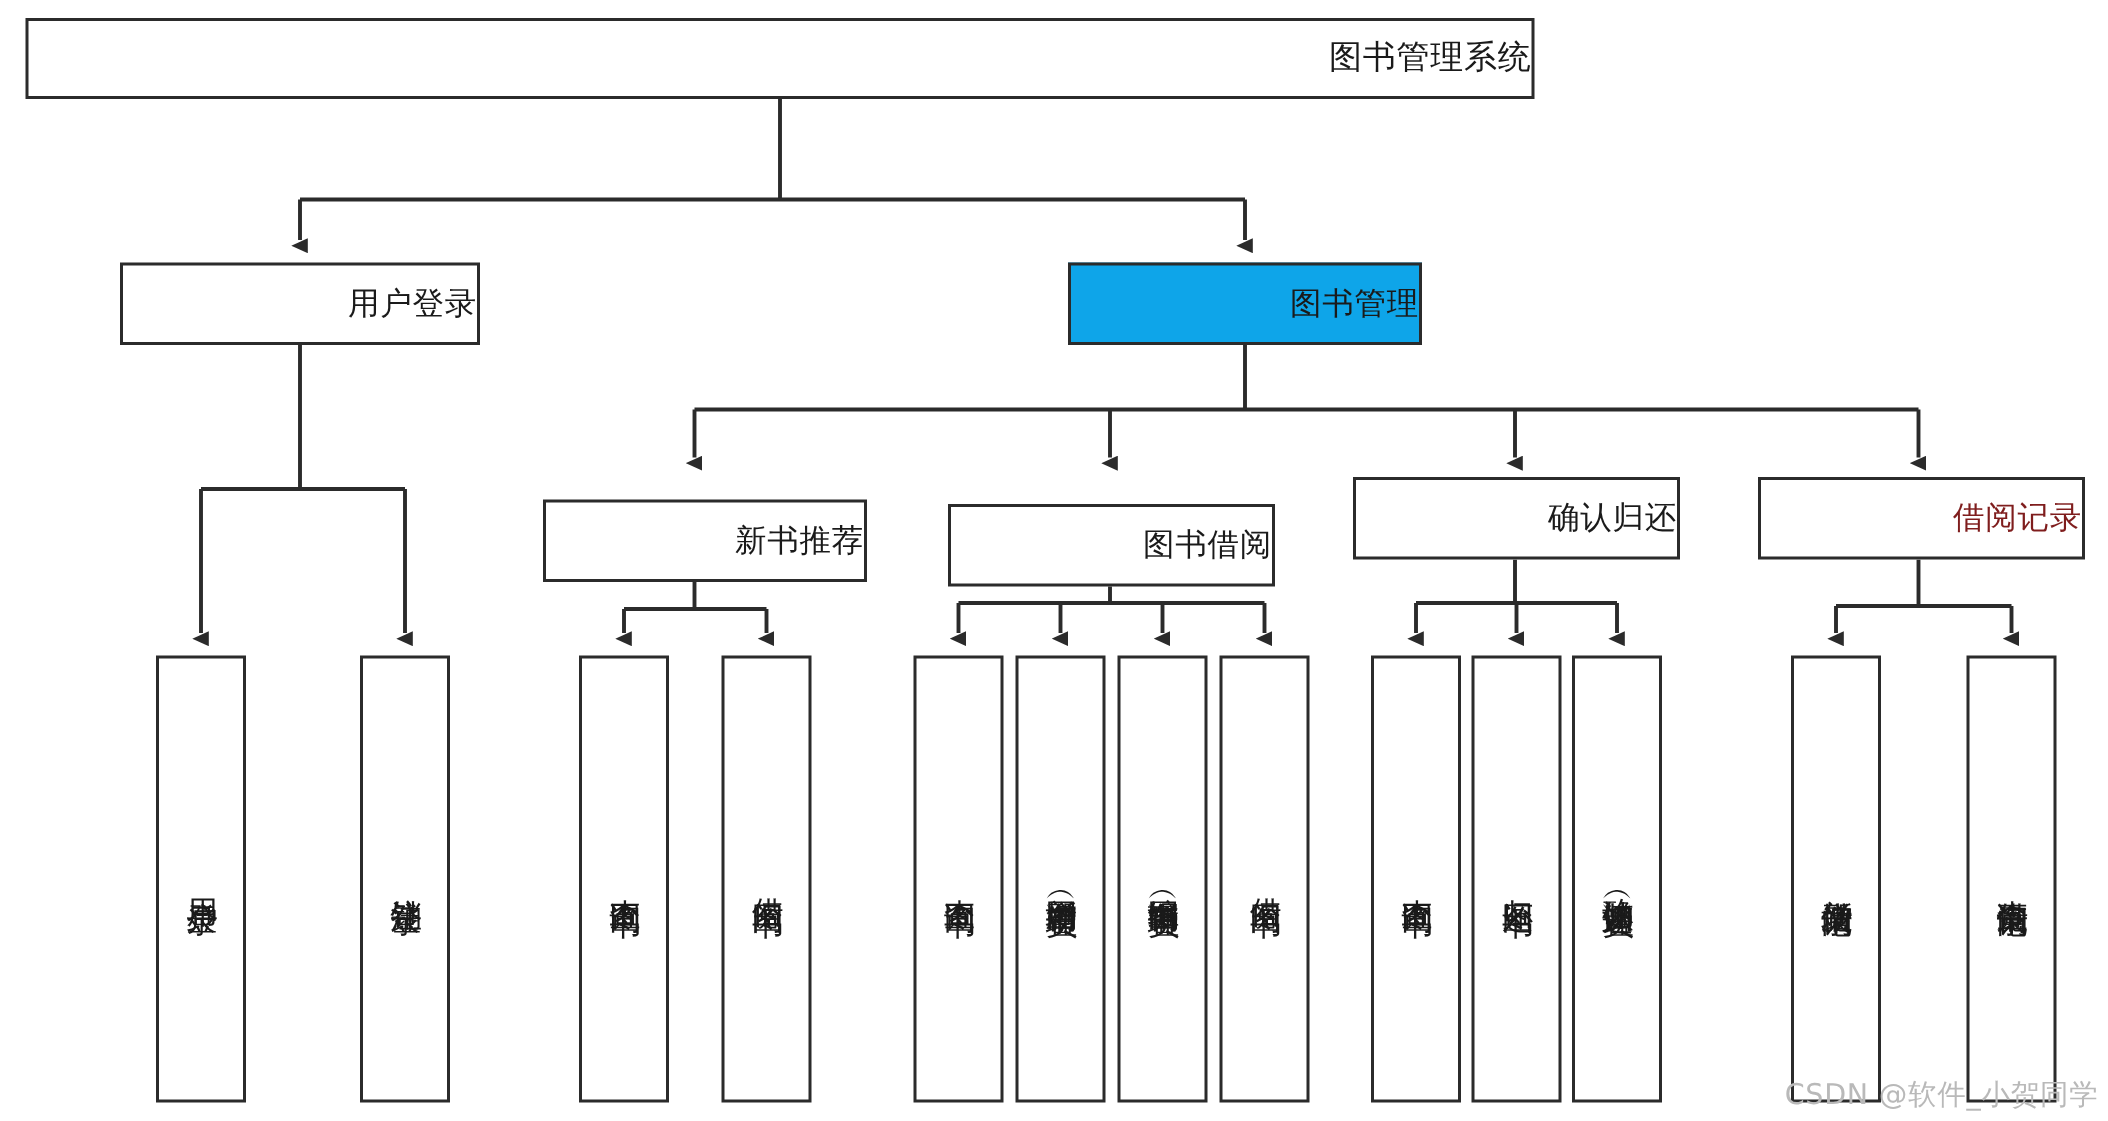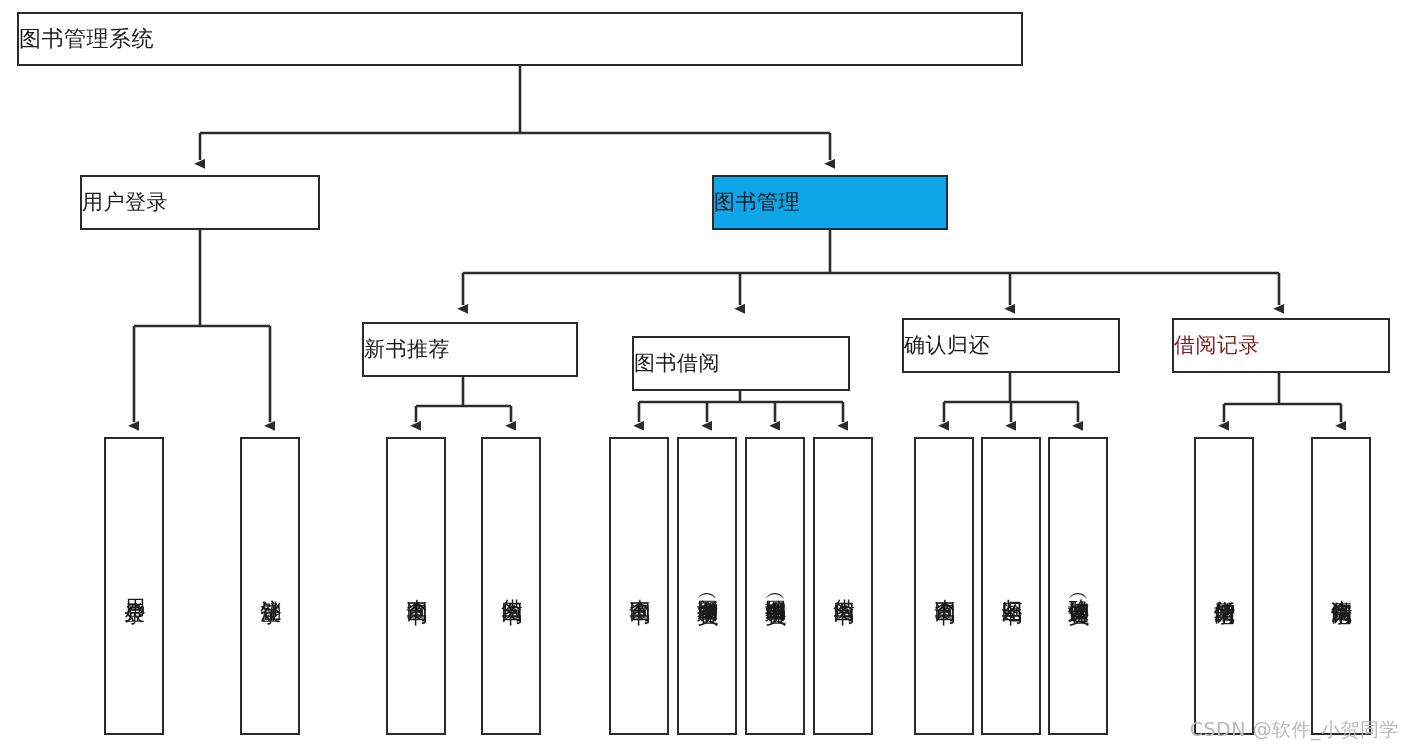--- a/index.html
+++ b/index.html
@@ -11,21 +11,21 @@
   #diagram-root{position:relative;width:1405px;height:747px;background:#fff;}
   svg#wires{position:absolute;left:0;top:0;width:1405px;height:747px;}
 
   .node{
     position:absolute;
     box-sizing:border-box;
     background:#ffffff;
     border:2px solid #2b2b2b;
     display:flex;
     align-items:center;
-    justify-content:flex-start;
+    justify-content:flex-end;
     color:#1a1a1a;
   }
   .node-label{
     display:block;
     white-space:pre;
     letter-spacing:0.5px;
     text-align:center;
   }
   
   .h-node .node-label{font-size:21px;line-height:1.15;}
@@ -119,21 +119,21 @@
   </div>
 
   <div class="node h-node" style="left: 80px; top: 175px; width: 240px; height: 55px; border-color: rgb(43, 43, 43); background: rgb(255, 255, 255); color: rgb(26, 26, 26);">
     <span class="node-label">用户登录</span>
   </div>
 
   <div class="node h-node" style="left: 712px; top: 175px; width: 236px; height: 55px; border-color: rgb(43, 43, 43); background: #0ea5e9; color: rgb(26, 26, 26);">
     <span class="node-label">图书管理</span>
   </div>
 
-  <div class="node h-node" style="left: 362px; top: 322px; width: 216px; height: 55px; border-color: rgb(43, 43, 43); background: rgb(255, 255, 255); color: rgb(26, 26, 26);">
+  <div class="node h-node" style="left: 362px; top: 333px; width: 216px; height: 55px; border-color: rgb(43, 43, 43); background: rgb(255, 255, 255); color: rgb(26, 26, 26);">
     <span class="node-label">新书推荐</span>
   </div>
 
   <div class="node h-node" style="left: 632px; top: 336px; width: 218px; height: 55px; border-color: rgb(43, 43, 43); background: rgb(255, 255, 255); color: rgb(26, 26, 26);">
     <span class="node-label">图书借阅</span>
   </div>
 
   <div class="node h-node" style="left: 902px; top: 318px; width: 218px; height: 55px; border-color: rgb(43, 43, 43); background: rgb(255, 255, 255); color: rgb(26, 26, 26);">
     <span class="node-label">确认归还</span>
   </div>

